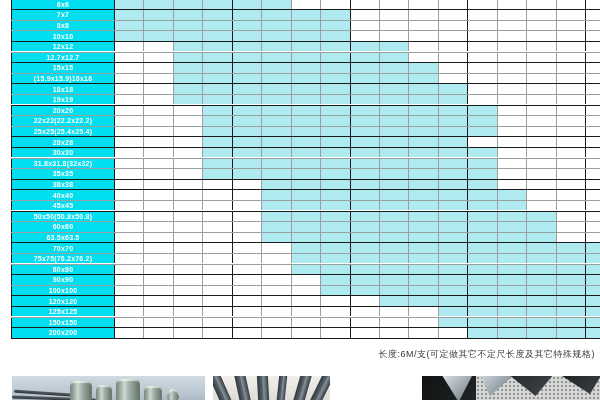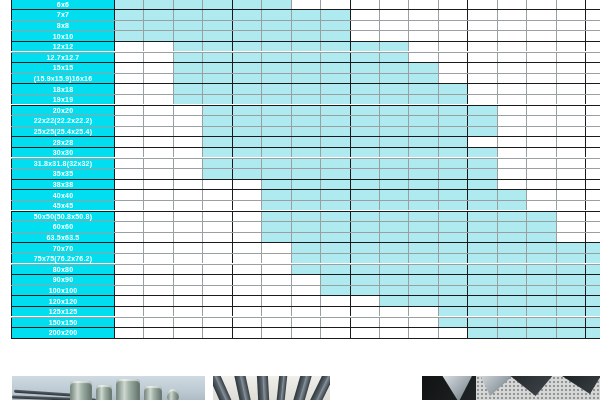--- a/index.html
+++ b/index.html
@@ -713,20 +713,21 @@
         <div class="cell thickR" style="width: 29.44px;"></div>
         <div class="cell filled" style="width: 29.44px;"></div>
         <div class="cell filled" style="width: 29.44px;"></div>
         <div class="cell filled" style="width: 29.44px;"></div>
         <div class="cell filled thickR" style="width: 29.44px;"></div>
         <div class="cell filled" style="width: 29.44px;"></div>
       </div>
     </div>
   <div class="tbl-bottom" style="top:338px;"></div>
 
+  <div class="footnote">长度:6M/支(可定做其它不定尺长度及其它特殊规格)</div>
 
   <div class="photo photo-billets">
     <div class="rod" style="left:2px;top:16px;width:70px;transform:rotate(4deg);"></div>
     <div class="rod" style="left:0px;top:21px;width:84px;transform:rotate(2deg);"></div>
     <div class="cyl" style="left:58px;top:5px;width:22px;height:21px;"></div>
     <div class="cyl" style="left:84px;top:9px;width:16px;height:17px;"></div>
     <div class="cyl" style="left:104px;top:3px;width:24px;height:23px;"></div>
     <div class="cyl" style="left:132px;top:10px;width:18px;height:16px;"></div>
     <div class="cyl" style="left:155px;top:13px;width:12px;height:13px;border-radius:50% 50% 40% 40%;"></div>
   </div>

